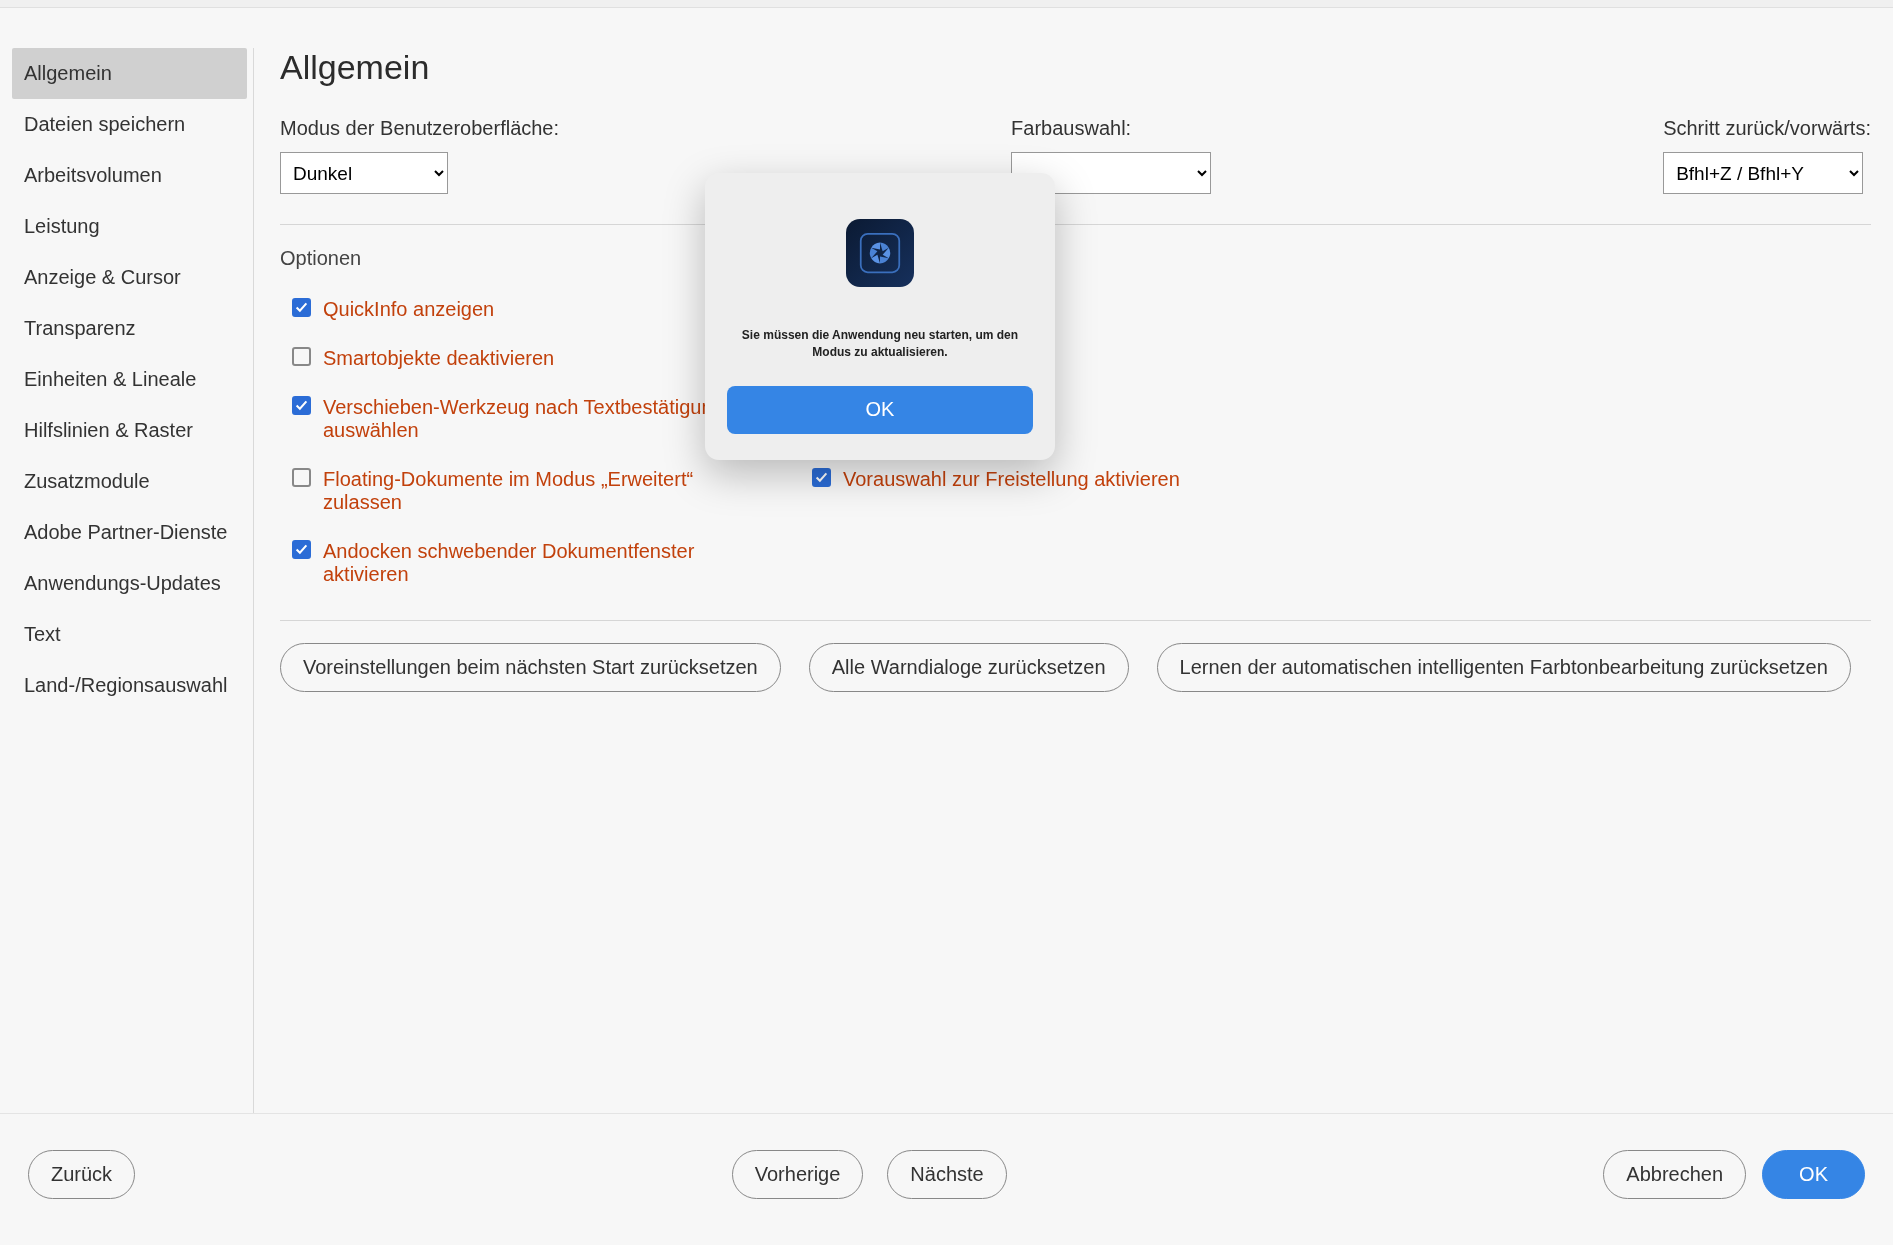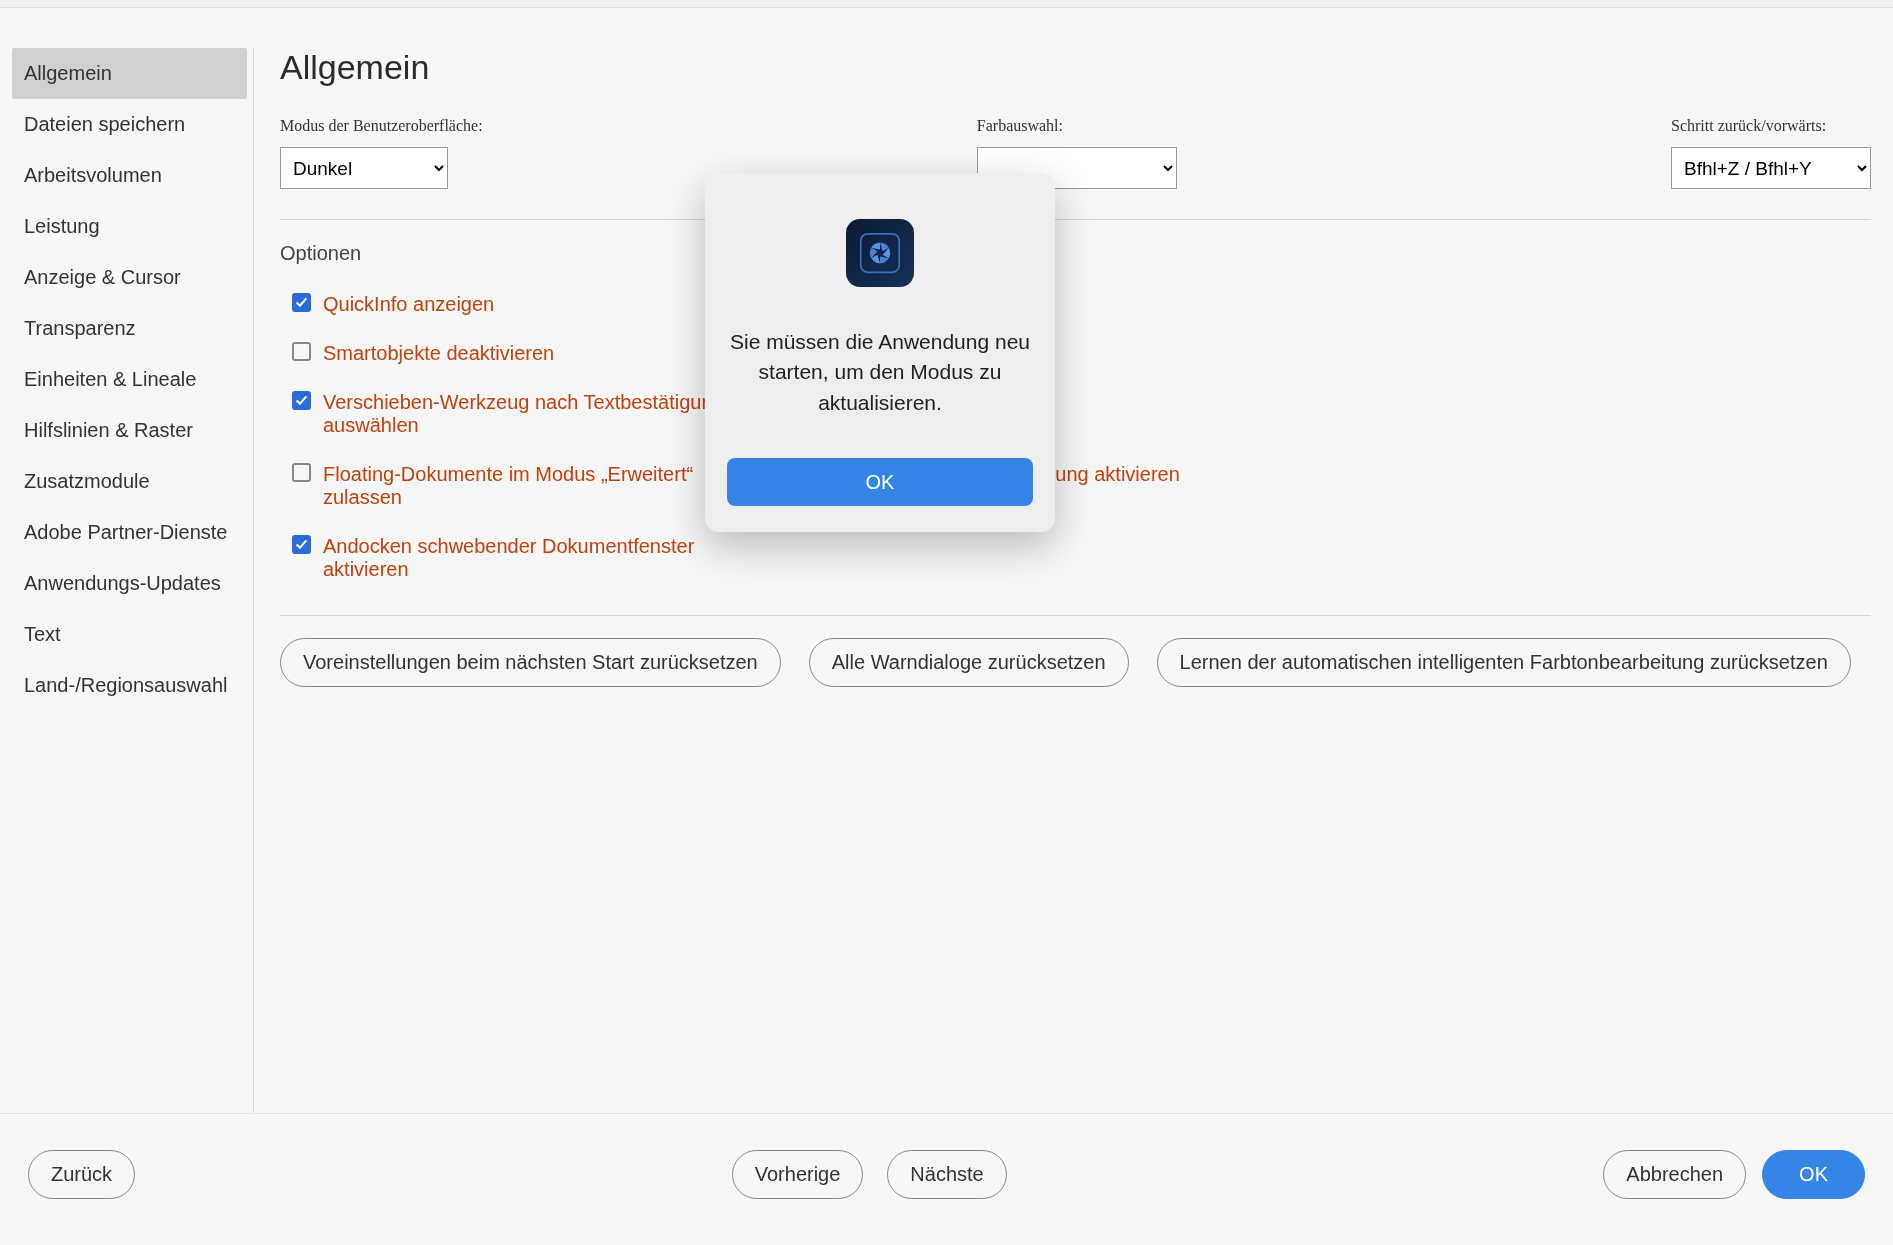--- a/index.html
+++ b/index.html
@@ -8,21 +8,21 @@
   .topbar { height: 8px; background: #f0f0f0; border-bottom: 1px solid #e0e0e0; }
   .body { flex: 1; display: flex; padding: 40px 12px 0 12px; position: relative; }
   .sidebar { width: 235px; display: flex; flex-direction: column; gap: 0; }
   .sidebar-item { padding: 14px 12px; font-size: 20px; color: #333; cursor: pointer; border-radius: 2px; }
   .sidebar-item.active { background: #d0d0d0; }
   .divider { width: 1px; background: #d9d9d9; margin: 0 18px 0 6px; align-self: stretch; }
   .main { flex: 1; padding: 0 10px 0 8px; }
   .page-title { font-size: 34px; font-weight: 500; margin-bottom: 30px; }
   .row-selects { display: flex; justify-content: space-between; gap: 30px; margin-bottom: 30px; }
   .field { display: flex; flex-direction: column; gap: 12px; }
-  .field label { font-size: 16px; color: #333; font-family: Liberation Serif, serif; }
+  .field label { font-size: 20px; color: #333; }
   .field select { height: 42px; font-size: 19px; padding: 4px 8px; border: 1px solid #999; background: #fff; }
   .field.ui select { width: 168px; }
   .field.color select { width: 200px; }
   .field.step select { width: 200px; }
   .hr { border: none; border-top: 1px solid #d6d6d6; margin: 18px 0 22px 0; }
   .section-label { font-size: 20px; color: #444; margin-bottom: 28px; }
   .options-grid { display: grid; grid-template-columns: 480px 1fr; column-gap: 40px; row-gap: 26px; padding-left: 12px; }
   .cb-row { display: flex; align-items: flex-start; gap: 12px; font-size: 20px; color: #c2410c; }
   .cb { width: 19px; height: 19px; border: 2px solid #888; border-radius: 3px; display: inline-flex; align-items: center; justify-content: center; flex-shrink: 0; }
   .cb.checked { background: #2b6cd6; border-color: #2b6cd6; }
@@ -32,21 +32,21 @@
   .pill { border: 1px solid #888; border-radius: 28px; padding: 12px 22px; font-size: 20px; background: transparent; color: #333; cursor: pointer; white-space: nowrap; }
   .footer { border-top: 1px solid #e4e4e4; padding: 36px 28px 46px 28px; display: flex; align-items: center; }
   .footer .spacer { flex: 1; }
   .footer .center { display: flex; gap: 24px; }
   .footer .right { display: flex; gap: 16px; }
   .pill.primary { background: #3585e5; border-color: #3585e5; color: #fff; padding-left: 36px; padding-right: 36px; }
   
   .modal { position: absolute; left: 705px; top: 165px; width: 350px; background: #eeeeee; border-radius: 14px; box-shadow: 0 14px 40px rgba(0,0,0,0.25); padding: 46px 22px 26px 22px; display: flex; flex-direction: column; align-items: center; }
   .modal .app-icon { width: 68px; height: 68px; border-radius: 14px; background: linear-gradient(135deg,#0b1a33,#16305c); display: flex; align-items: center; justify-content: center; margin-bottom: 40px; }
   .modal .app-icon svg { width: 42px; height: 42px; }
-  .modal .msg { text-align: center; font-size: 21px; font-weight: 400; color: #222; line-height: 1.45; margin-bottom: 40px; }
+  .modal .msg { text-align: center; font-size: 12px; font-weight: 700; color: #222; line-height: 1.45; margin-bottom: 24px; }
   .modal .ok-btn { width: 100%; background: #3585e5; color: #fff; border: none; border-radius: 8px; height: 48px; font-size: 20px; cursor: pointer; }
 </style>
 </head>
 <body>
 
 <div class="window">
   <div class="topbar"></div>
   <div class="body">
 
     <div class="sidebar">

